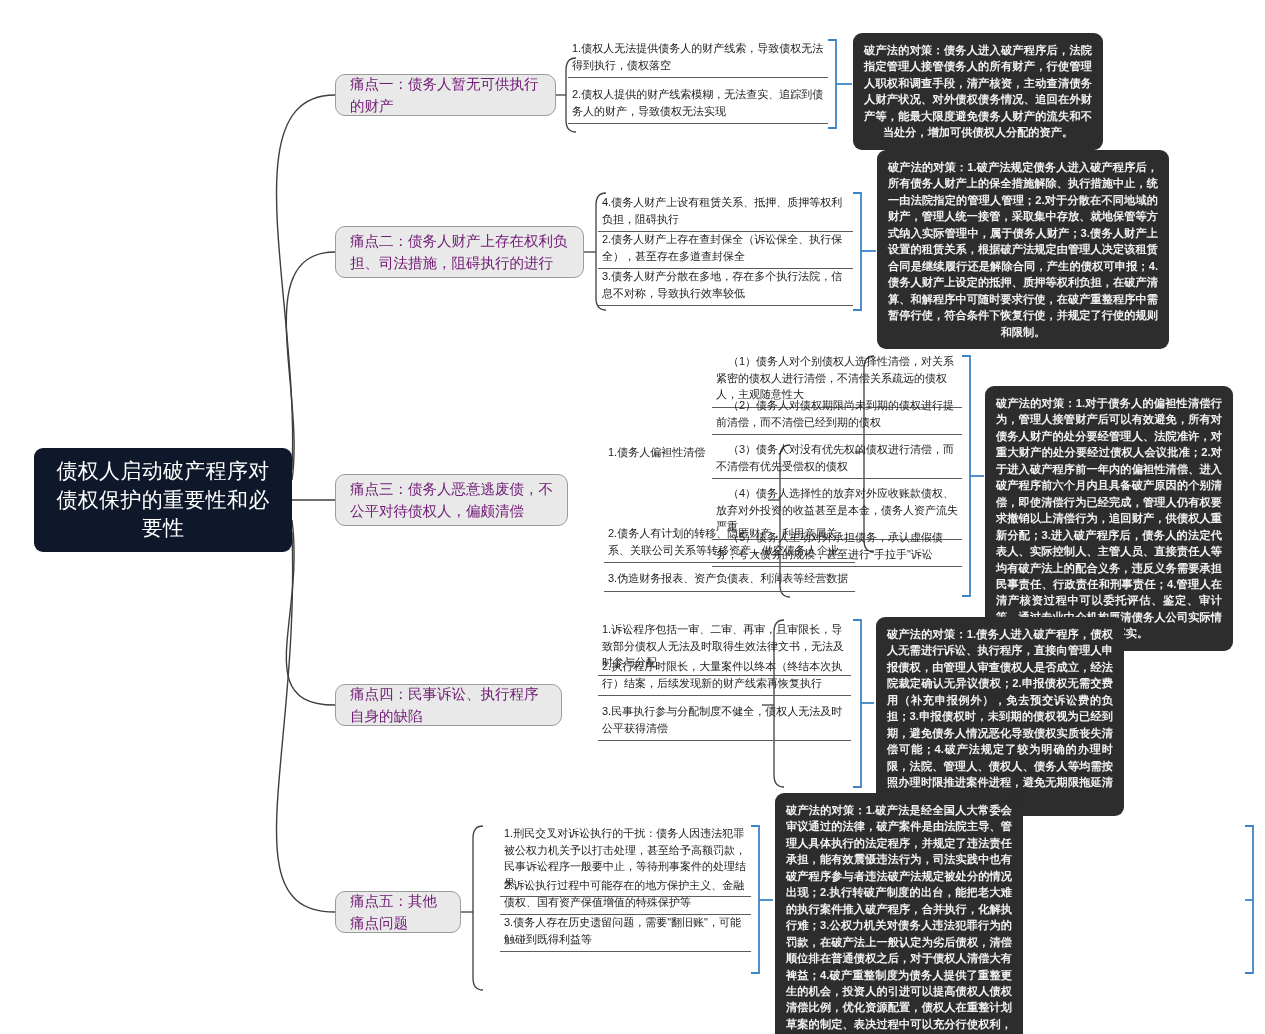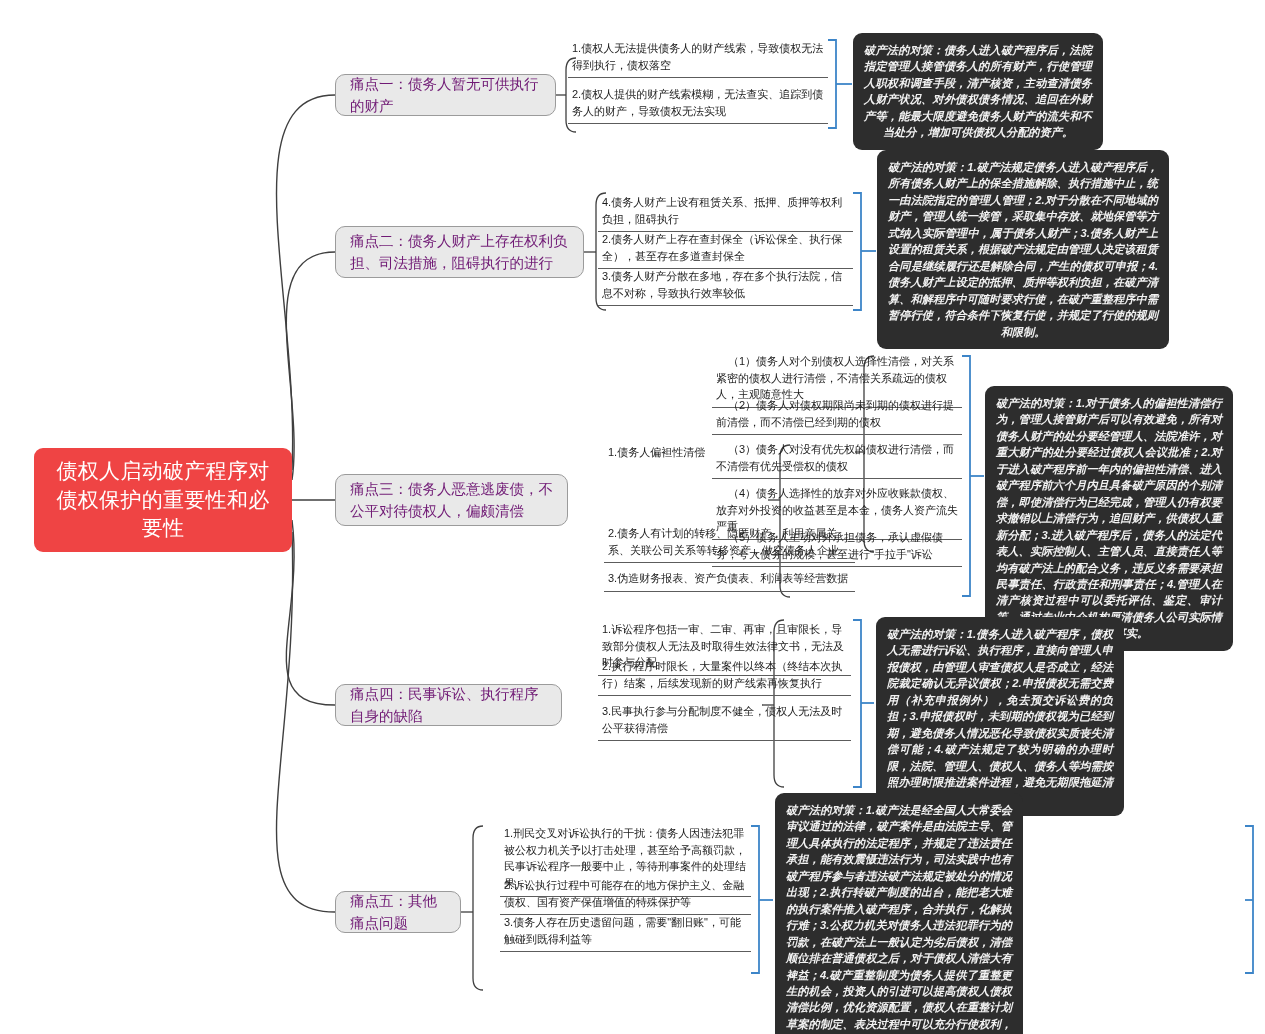--- a/index.html
+++ b/index.html
@@ -20,21 +20,21 @@
     left: 0; top: 0;
     width: 1265px; height: 1034px;
     pointer-events: none;
   }
 
   
   .root-node {
     position: absolute;
     left: 34px; top: 448px;
     width: 258px; height: 104px;
-    background: #ef4444;
+    background: #0f172a;
     border-radius: 9px;
     color: #ffffff;
     display: flex;
     align-items: center;
     justify-content: center;
     text-align: center;
     font-size: 21px;
     line-height: 1.38;
     padding: 4px 12px;
     letter-spacing: 0.3px;
@@ -68,21 +68,20 @@
     z-index: 4;
   }
   .sub.indent { text-indent: 12px; }
 
   
   .solution {
     position: absolute;
     background: #2d2d2d;
     border-radius: 9px;
     color: #f2f2f2;
-    font-style: italic;
     font-weight: bold;
     font-size: 11.2px;
     line-height: 1.47;
     padding: 9px 11px;
     text-align: justify;
     text-align-last: center;
     z-index: 5;
   }
 </style>
 </head>

